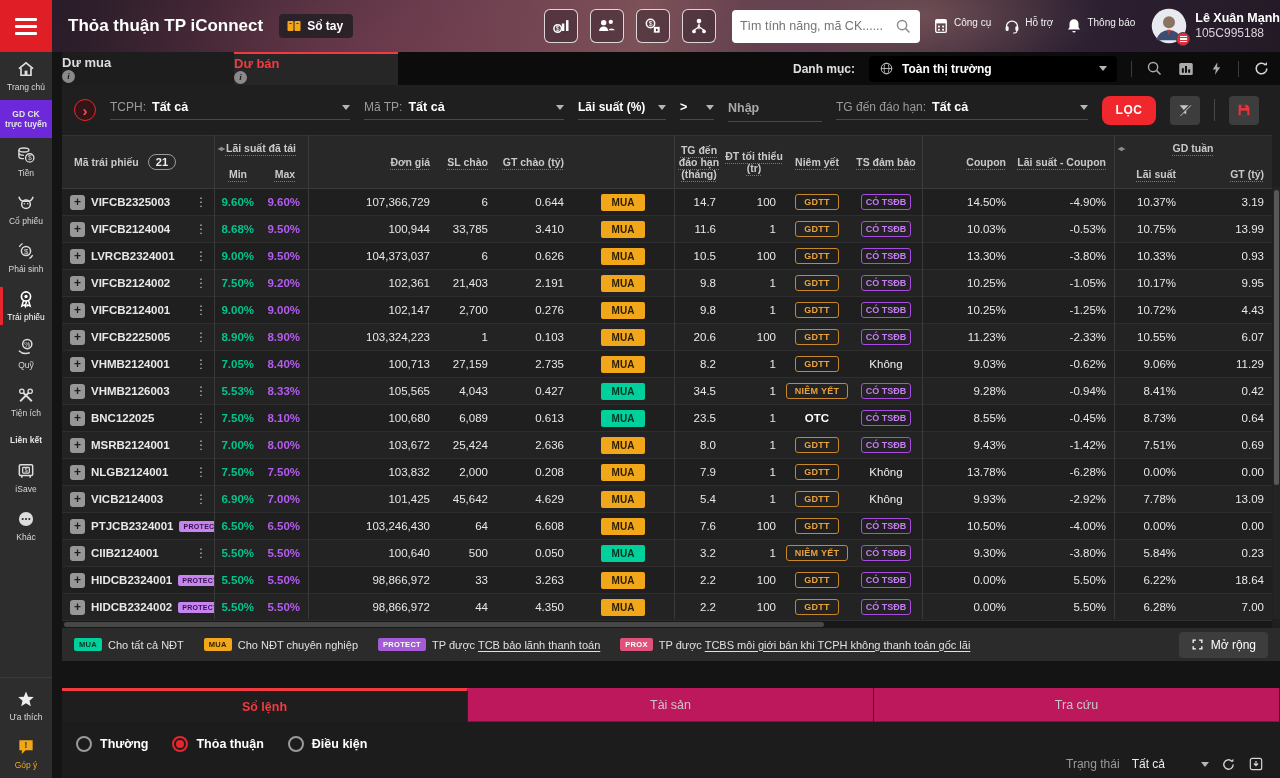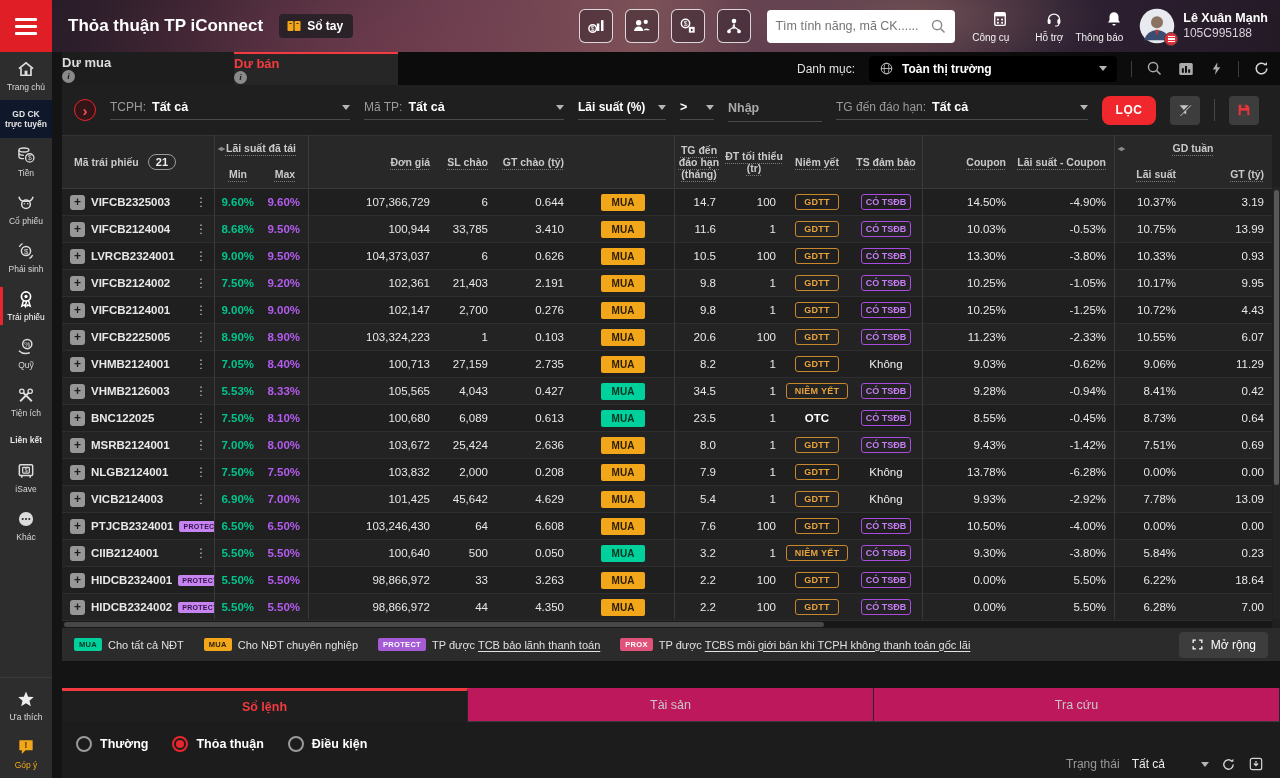--- a/index.html
+++ b/index.html
@@ -11,66 +11,66 @@
     background:
       radial-gradient(ellipse 300px 120px at 72% 30%, rgba(190,140,120,.35), transparent 60%),
       radial-gradient(ellipse 420px 160px at 30% 80%, rgba(120,60,80,.5), transparent 70%),
       linear-gradient(103deg,#241a26 0%,#3a2331 16%,#6b4150 36%,#7d5258 50%,#55374a 64%,#2e2133 82%,#241a26 100%);}
   .hamburger{ width:52px; height:52px; background:#df1e26; display:flex; flex-direction:column; gap:4px;
     align-items:center; justify-content:center; cursor:pointer; flex:none;}
   .hamburger span{ width:22px; height:3px; background:#fff; border-radius:1px;}
   .app-title{ color:#fff; font-size:17px; font-weight:bold; margin-left:16px; white-space:nowrap;}
   .handbook{ margin-left:16px; background:rgba(35,32,36,.88); border-radius:4px; padding:5px 10px 5px 8px;
     display:flex; align-items:center; gap:6px; color:#fff; font-size:12px; font-weight:bold;}
-  .hdr-right{ margin-left:auto; display:flex; align-items:center; gap:12px; padding-right:12px;}
+  .hdr-right{ margin-left:auto; display:flex; align-items:center; gap:12px; }
   .hdr-iconbtn{ width:34px; height:34px; border:1px solid rgba(255,255,255,.8); border-radius:6px;
     background:rgba(25,20,30,.35); display:flex; align-items:center; justify-content:center;}
   .hdr-search{ width:188px; height:33px; background:#fff; border-radius:4px; display:flex; align-items:center;
     padding:0 8px; margin-left:4px;}
   .hdr-search input{ border:none; outline:none; flex:1; font-size:12.5px; color:#333; min-width:0;
     font-family:"Liberation Sans",sans-serif;}
-  .hdr-stack{ display:flex; flex-direction:column; align-items:flex-end; gap:4px; color:#f2f2f2; font-size:10px;
+  .hdr-stack{ display:flex; align-items:flex-start; gap:4px; color:#f2f2f2; font-size:10px;
     min-width:42px; cursor:pointer;}
   .hdr-user{ display:flex; align-items:center; gap:8px; margin-left:4px;}
   .avatar-wrap{ position:relative; width:36px; height:36px;}
   .avatar-badge{ position:absolute; right:-3px; bottom:-2px; width:14px; height:14px; border-radius:50%;
     background:#e03038; border:1.5px solid #5a3a4a; display:flex; flex-direction:column; gap:1.5px;
     align-items:center; justify-content:center;}
   .avatar-badge i{ width:7px; height:1.2px; background:#fff; display:block;}
   .user-name{ color:#fff; font-size:12.5px; font-weight:bold; line-height:15px;}
   .user-acct{ color:#d9d2da; font-size:12px; line-height:15px;}
 
   
   .sidebar{ position:absolute; top:52px; left:0; width:52px; height:726px; background:#2d2d2d;
     display:flex; flex-direction:column;}
   .sb-item{ position:relative; padding:7px 2px 8px; text-align:center; color:#d8d8d8; font-size:8.5px;
     line-height:10px; cursor:pointer;}
   .sb-item svg{ display:block; margin:0 auto 3px;}
-  .sb-item.textonly{ font-weight:bold; background:#0f172a; padding:9px 3px; color:#e2e2e2;}
+  .sb-item.textonly{ font-weight:bold; background:#6d28d9; padding:9px 3px; color:#e2e2e2;}
   .sb-item.label-only{ font-weight:bold; padding:9px 3px; color:#e2e2e2;}
   .sb-item.active{ color:#fff;}
   .sb-item.active::before{ content:""; position:absolute; left:0; top:5px; bottom:5px; width:3px; background:#e8262d;}
   .sb-spacer{ flex:1;}
   .sb-footer{ border-top:1px solid #3a3a3a; padding-top:4px;}
   .sb-item.gopy{ color:#f2a71b;}
 
   
   .main{ position:absolute; top:52px; left:52px; width:1228px; height:726px; background:#141414; padding-left:10px;}
 
   
   .tabs-row{ height:33px; background:#0c0c0c; display:flex; align-items:stretch;}
   .tab{ display:flex; align-items:flex-start; justify-content:center; gap:0; font-size:13px; font-weight:bold;
     cursor:pointer;flex-direction:column;}
   .tab-buy{ width:172px; background:#1d1d1d; color:#dcdcdc;}
   .tab-sell{ width:164px; background:#262626; color:#f23a40; border-top:2px solid #f23a40;}
   .info-dot{ width:13px; height:13px; border-radius:50%; background:#8a8a8a; color:#1c1c1c; font-size:9px;
     font-weight:bold; font-family:"Liberation Serif",serif; font-style:italic; display:flex; align-items:center;
     justify-content:center;}
   .tabs-right{ margin-left:auto; display:flex; align-items:center; gap:14px; padding-right:10px;}
-  .cat-label{ color:#e0e0e0; font-size:12px; font-weight:normal;}
+  .cat-label{ color:#e0e0e0; font-size:12px; font-weight:bold;}
   .cat-select{ width:248px; height:26px; background:#000; border-radius:4px; display:flex; align-items:center;
     gap:8px; padding:0 10px; cursor:pointer;}
   .cat-value{ color:#fff; font-size:12px; font-weight:bold;}
   .caret{ width:0; height:0; border-left:4px solid transparent; border-right:4px solid transparent;
     border-top:5px solid #b5b5b5; margin-left:auto;}
   .vdiv{ width:1px; height:16px; background:#3c3c3c;}
   .ticon{ color:#ababab; display:flex; align-items:center; cursor:pointer;}
 
   
   .panel{ background:#1f1f1f;}

